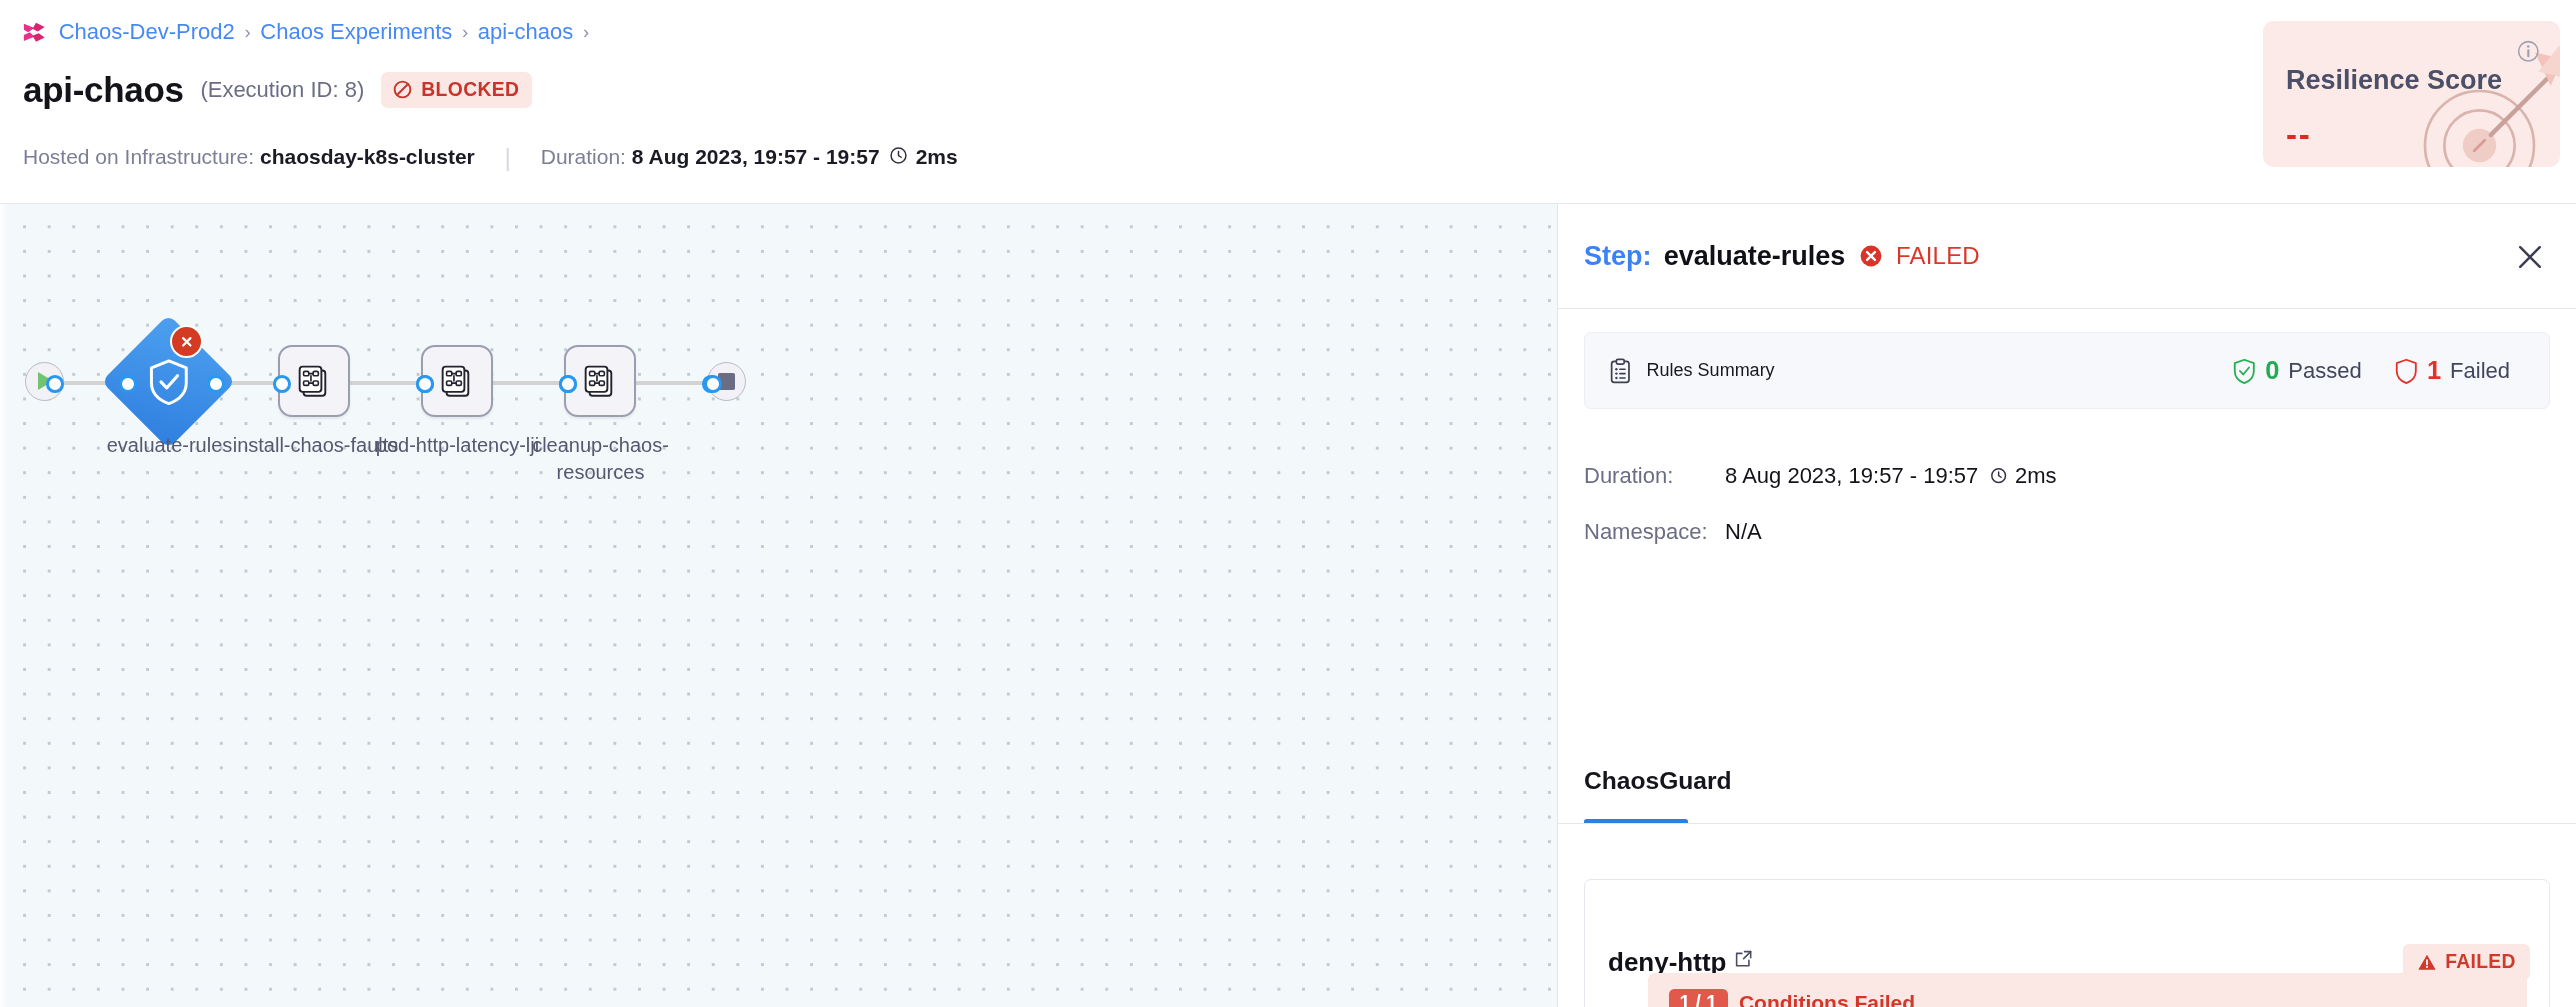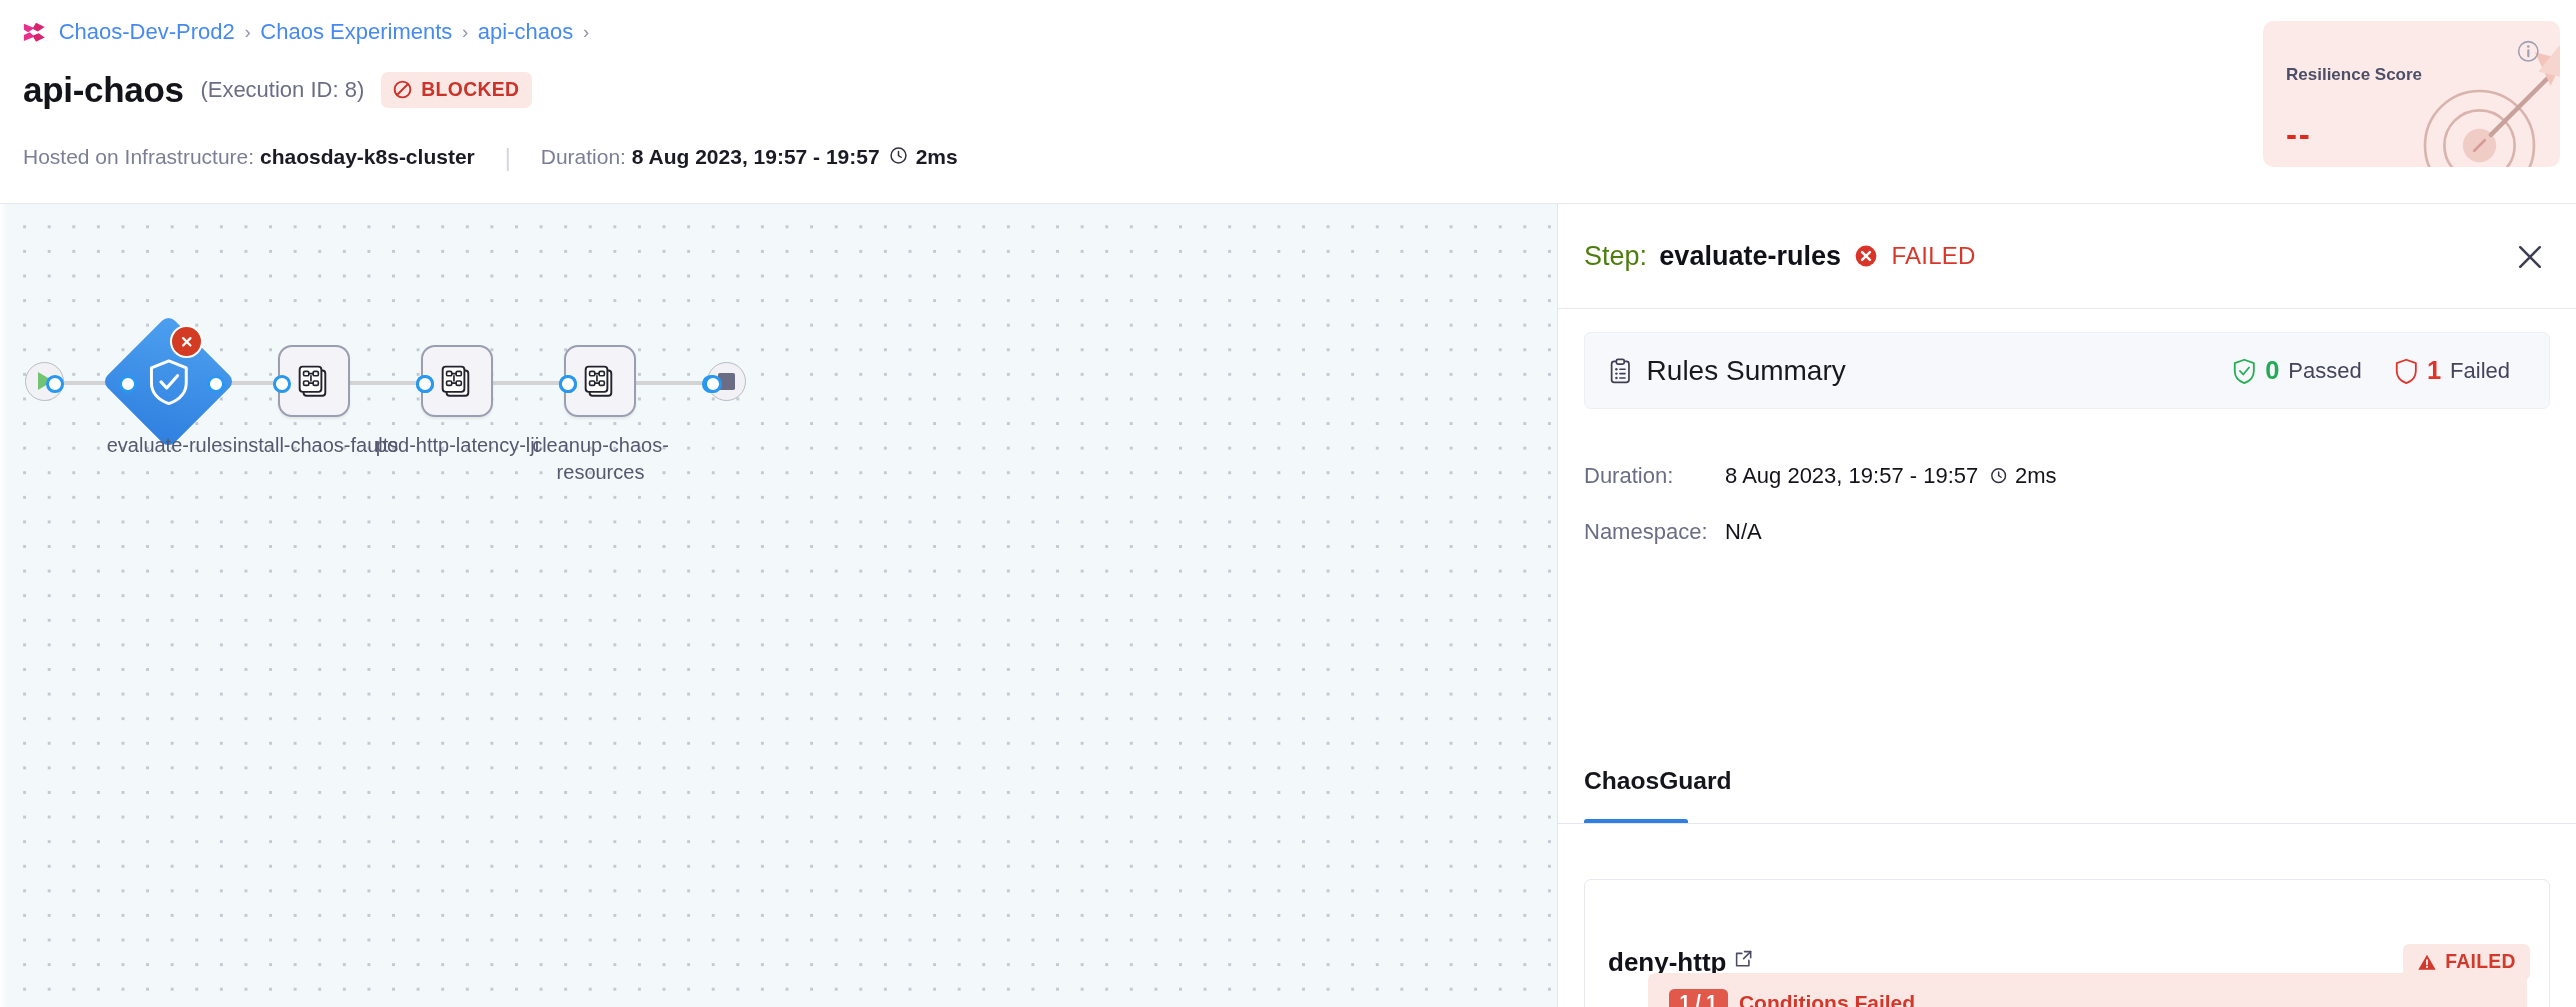--- a/index.html
+++ b/index.html
@@ -53,21 +53,21 @@
 
   
   .res-card {
     position:absolute; right:16px; top:21px;
     width:297px; height:146px;
     background:#fbeae7; border-radius:10.5px;
     overflow:hidden;
   }
   .res-title {
     position:absolute; left:23px; top:44px;
-    font-size:17px; font-weight:bold; color:#4c4f68;
+    font-size:27px; font-weight:bold; color:#4c4f68;
   }
   .res-value {
     position:absolute; left:23px; top:95px;
     font-size:33px; font-weight:bold; color:#dc2a20; letter-spacing:1.8px;
   }
   .res-info { position:absolute; right:19.3px; top:17.6px; width:24.6px; height:24.6px; cursor:pointer; }
   .res-art { position:absolute; right:-12.3px; bottom:-40px; width:185px; height:167px; opacity:1; }
 
   
   .canvas {
@@ -141,36 +141,36 @@
     overflow:hidden;
   }
   .panel-head {
     position:absolute; left:0; top:0; width:100%; height:104px;
     display:flex; align-items:center;
   }
   .panel-title {
     margin-left:26px; display:flex; align-items:center; gap:12.3px;
     font-size:27px; color:#14141c;
   }
-  .pt-prefix { color:#4d7c0f; font-weight:normal; }
+  .pt-prefix { color:#3b82f6; font-weight:bold; }
   .pt-name { font-weight:bold; color:#101018; }
   .fail-ic { width:26px; height:26px; }
   .pt-status { color:#d9372a; font-size:24px; font-weight:500; letter-spacing:0.2px; }
   .close-x {
     position:absolute; right:30px; top:37px; width:32px; height:32px; cursor:pointer;
   }
   .panel-divider { position:absolute; left:0; top:104px; width:100%; height:0.9px; background:#e8e9ef; }
 
   .rules-card {
     position:absolute; left:26px; top:128px; width:966px; height:77px;
     background:#f7f8fb; border:0.9px solid #eceef3; border-radius:7px;
     display:flex; align-items:center; justify-content:space-between;
     padding:0 39px 0 23px;
   }
-  .rules-left { display:flex; align-items:center; gap:14px; font-size:28px; color:#18181f; }
+  .rules-left { display:flex; align-items:center; gap:14px; font-size:18px; color:#18181f; }
   .clipboard-ic { width:24.6px; height:26px; }
   .rules-right { display:flex; align-items:center; gap:32px; }
   .rule-stat { display:flex; align-items:center; gap:8.8px; font-size:22px; }
   .shield-ic { width:24.6px; height:26px; }
   .num-pass { color:#22aa54; font-size:25.5px; font-weight:bold; }
   .num-fail { color:#e0342a; font-size:25.5px; font-weight:bold; }
   .stat-lbl { color:#42455c; }
 
   .kv { position:absolute; left:26px; font-size:22px; }
   .kv-row { display:flex; align-items:center; }

